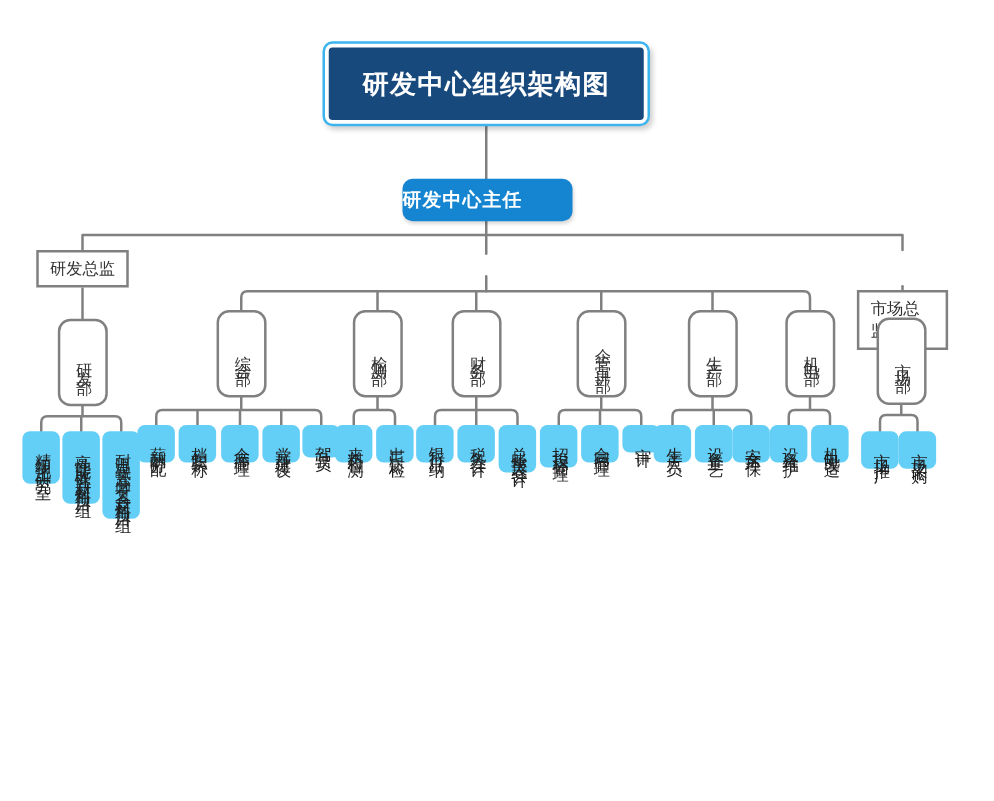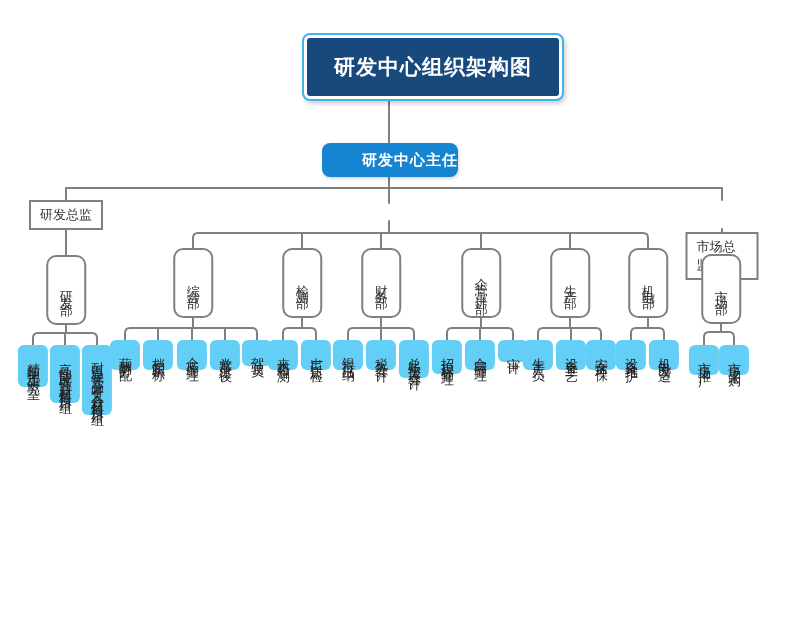--- a/index.html
+++ b/index.html
@@ -37,21 +37,21 @@
     color: #ffffff;
     font-size: 21px;
     font-weight: bold;
     letter-spacing: 1px;
   }
 
   
   .head-node {
     background: var(--head-fill, #1585D1);
     border-radius: 8px;
-    display: flex; align-items: center; justify-content: flex-end;
+    display: flex; align-items: center; justify-content: flex-start;
     color: #ffffff;
     font-size: 15px;
     font-weight: bold;
     letter-spacing: 1px;
     box-shadow: 1px 2px 3px rgba(0,0,0,0.15);
   }
 
   
   .dir-node {
     background: #ffffff;
@@ -127,21 +127,21 @@
       <path d="M481 317 L481 328 M447 340 L447 333 Q447 328 452 328 L508 328 Q513 328 513 333 L513 340 M480 328 L480 340"></path>
 
       <path d="M570 317 L570 328 M538 340 L538 333 Q538 328 543 328 L596 328 Q601 328 601 333 L601 340 M571 328 L571 340"></path>
 
       <path d="M648 317 L648 328 M631 340 L631 333 Q631 328 636 328 L659 328 Q664 328 664 333 L664 340"></path>
 
       <path d="M721 319 L721 332 M704 345 L704 337 Q704 332 709 332 L729 332 Q734 332 734 337 L734 345"></path>
     </g>
   </svg>
 
-  <div class="node root-node" style="left:258px; top:33px; width:262px; height:68px;margin-left:44px;">
+  <div class="node root-node" style="left:258px; top:33px; width:262px; height:68px;">
     <div class="root-inner">
         <span class="lbl">研发中心组织架构图</span>
       </div>
   </div>
 
   <div class="node head-node" style="left:322px; top:143px; width:136px; height:34px;">
     <span class="lbl">研发中心主任</span>
   </div>
 
   <div class="node dir-node" style="left:66px; top:200px;">

